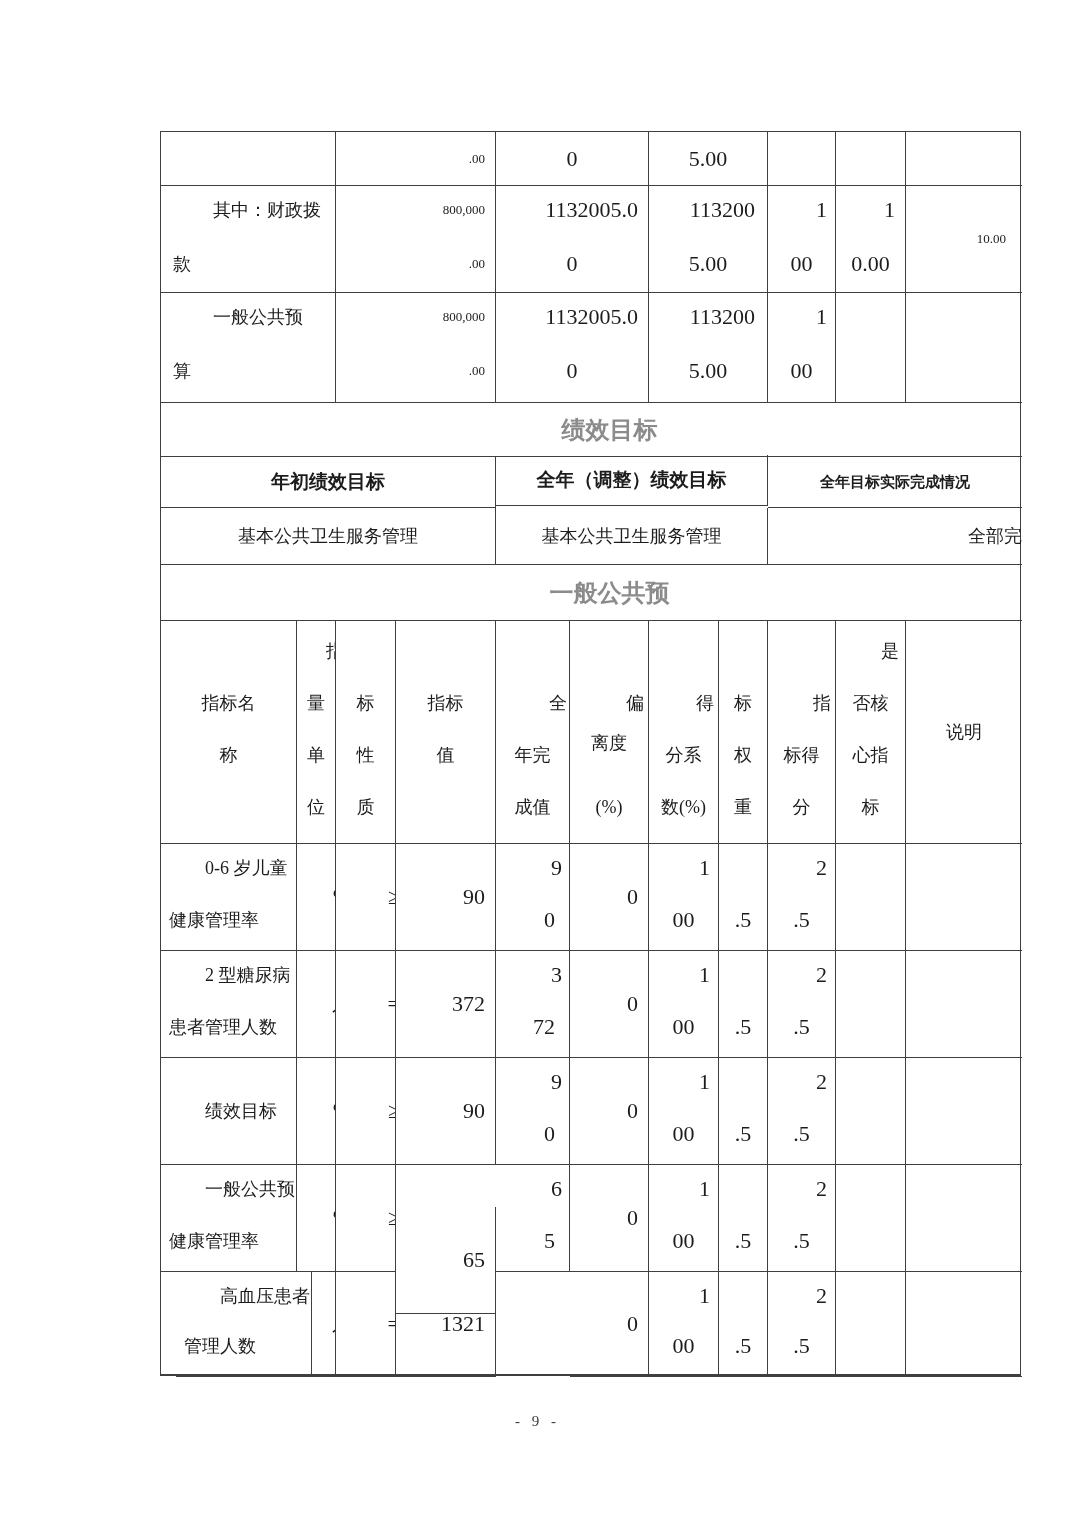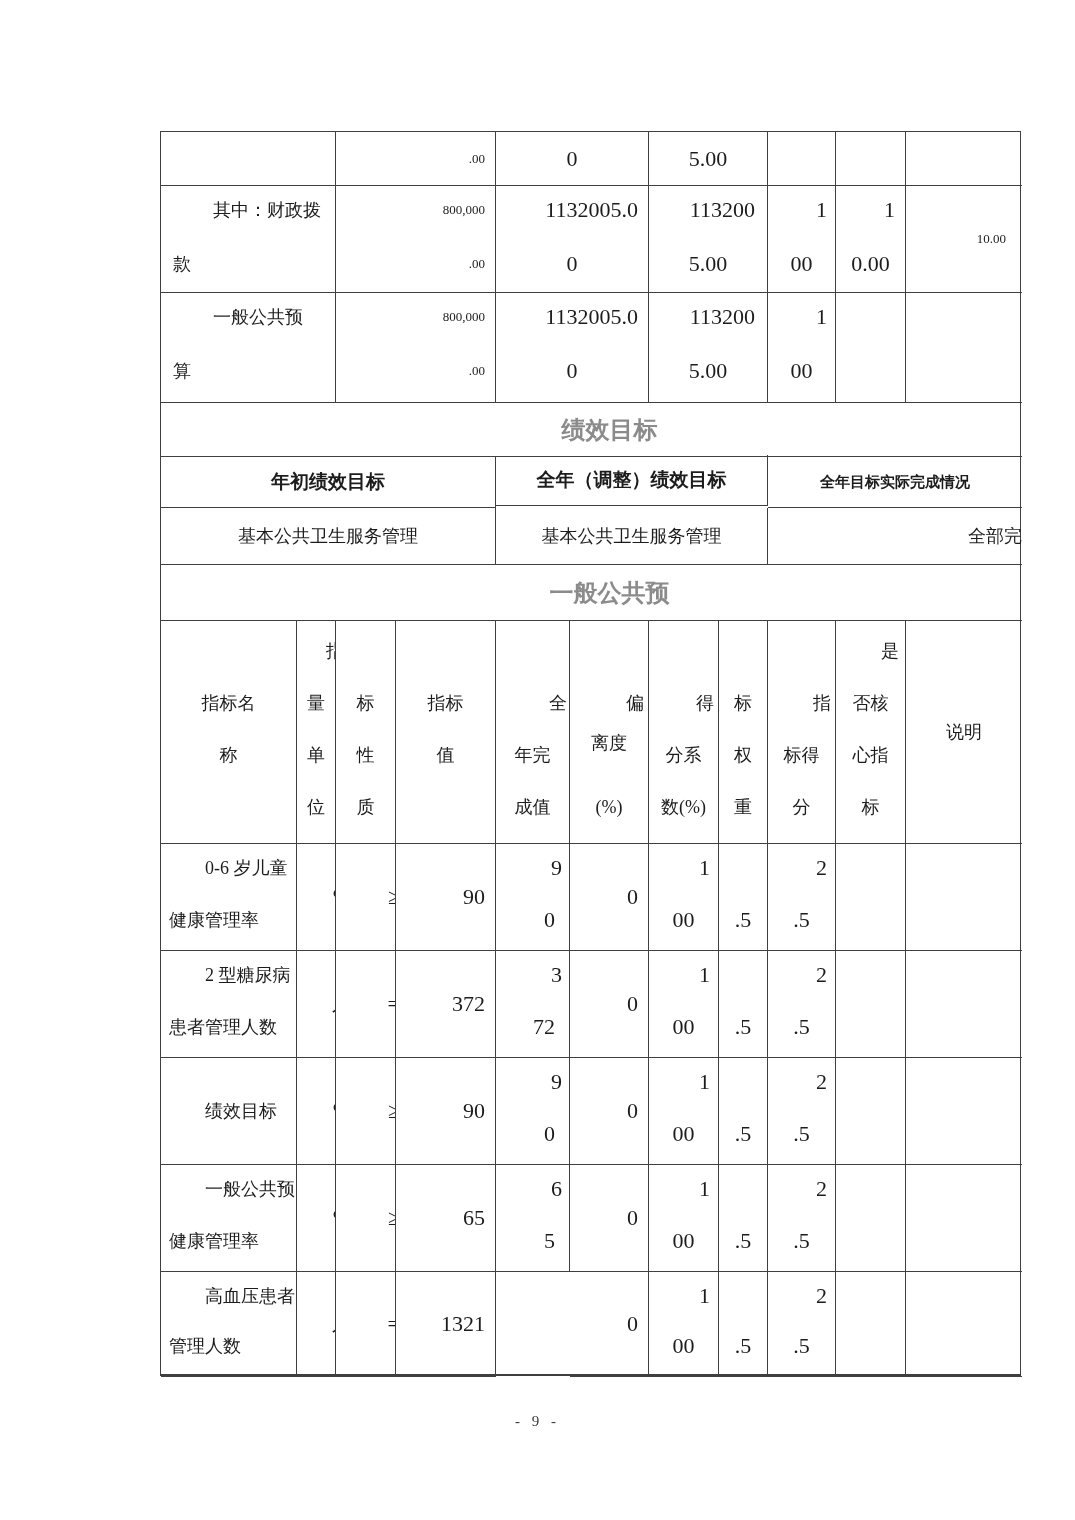--- a/index.html
+++ b/index.html
@@ -271,21 +271,21 @@
       <div class="cell" style="left: 0px; top: 1033px; width: 136px; height: 107px;">
         <div class="ln al zh" style="top: 10px; padding-left: 8px; text-indent: 36px;"><span>一般公共预</span></div>
         <div class="ln al zh" style="top: 62px; padding-left: 8px;"><span>健康管理率</span></div>
       </div>
       <div class="cell" style="left: 136px; top: 1033px; width: 39px; height: 107px;">
         <div class="ln ar zh" style="top: 39px;"><span style="margin-right: -13px;">%</span></div>
       </div>
       <div class="cell" style="left: 175px; top: 1033px; width: 60px; height: 107px;">
         <div class="ln ar num" style="top: 39px;"><span style="margin-right: -5px;">≥</span></div>
       </div>
-      <div class="cell" style="left: 235px; top: 1033px; width: 100px; height: 107px;">
+      <div class="cell" style="left: 235px; top: 1075px; width: 100px; height: 107px;">
         <div class="ln ar num" style="top: 39px; padding-right: 10px;"><span>65</span></div>
       </div>
       <div class="cell" style="left: 335px; top: 1033px; width: 74px; height: 107px;">
         <div class="ln ar num" style="top: 10px; padding-right: 7px;"><span>6</span></div>
         <div class="ln ar num" style="top: 62px; padding-right: 14px;"><span>5</span></div>
       </div>
       <div class="cell" style="left: 409px; top: 1033px; width: 79px; height: 107px;">
         <div class="ln ar num" style="top: 39px; padding-right: 10px;"><span>0</span></div>
       </div>
       <div class="cell" style="left: 488px; top: 1033px; width: 70px; height: 107px;">
@@ -294,21 +294,21 @@
       </div>
       <div class="cell" style="left: 558px; top: 1033px; width: 49px; height: 107px;">
         <div class="ln ac num" style="top: 62px;"><span>.5</span></div>
       </div>
       <div class="cell" style="left: 607px; top: 1033px; width: 68px; height: 107px;">
         <div class="ln ar num" style="top: 10px; padding-right: 8px;"><span>2</span></div>
         <div class="ln ac num" style="top: 62px;"><span>.5</span></div>
       </div>
       <div class="cell" style="left: 675px; top: 1033px; width: 70px; height: 107px;"></div>
       <div class="cell nr" style="left: 745px; top: 1033px; width: 116px; height: 107px;"></div>
-      <div class="cell" style="left: 0px; top: 1140px; width: 136px; height: 105px;">
+      <div class="cell" style="left: 15px; top: 1140px; width: 136px; height: 105px;">
         <div class="ln al zh" style="top: 10px; padding-left: 8px; text-indent: 36px;"><span>高血压患者</span></div>
         <div class="ln al zh" style="top: 60px; padding-left: 8px;"><span>管理人数</span></div>
       </div>
       <div class="cell" style="left: 136px; top: 1140px; width: 39px; height: 105px;">
         <div class="ln ar zh" style="top: 38px;"><span style="margin-right: -15px;">人</span></div>
       </div>
       <div class="cell" style="left: 175px; top: 1140px; width: 60px; height: 105px;">
         <div class="ln ar num" style="top: 38px;"><span style="margin-right: -5px;">=</span></div>
       </div>
       <div class="cell" style="left: 235px; top: 1140px; width: 100px; height: 105px;">

